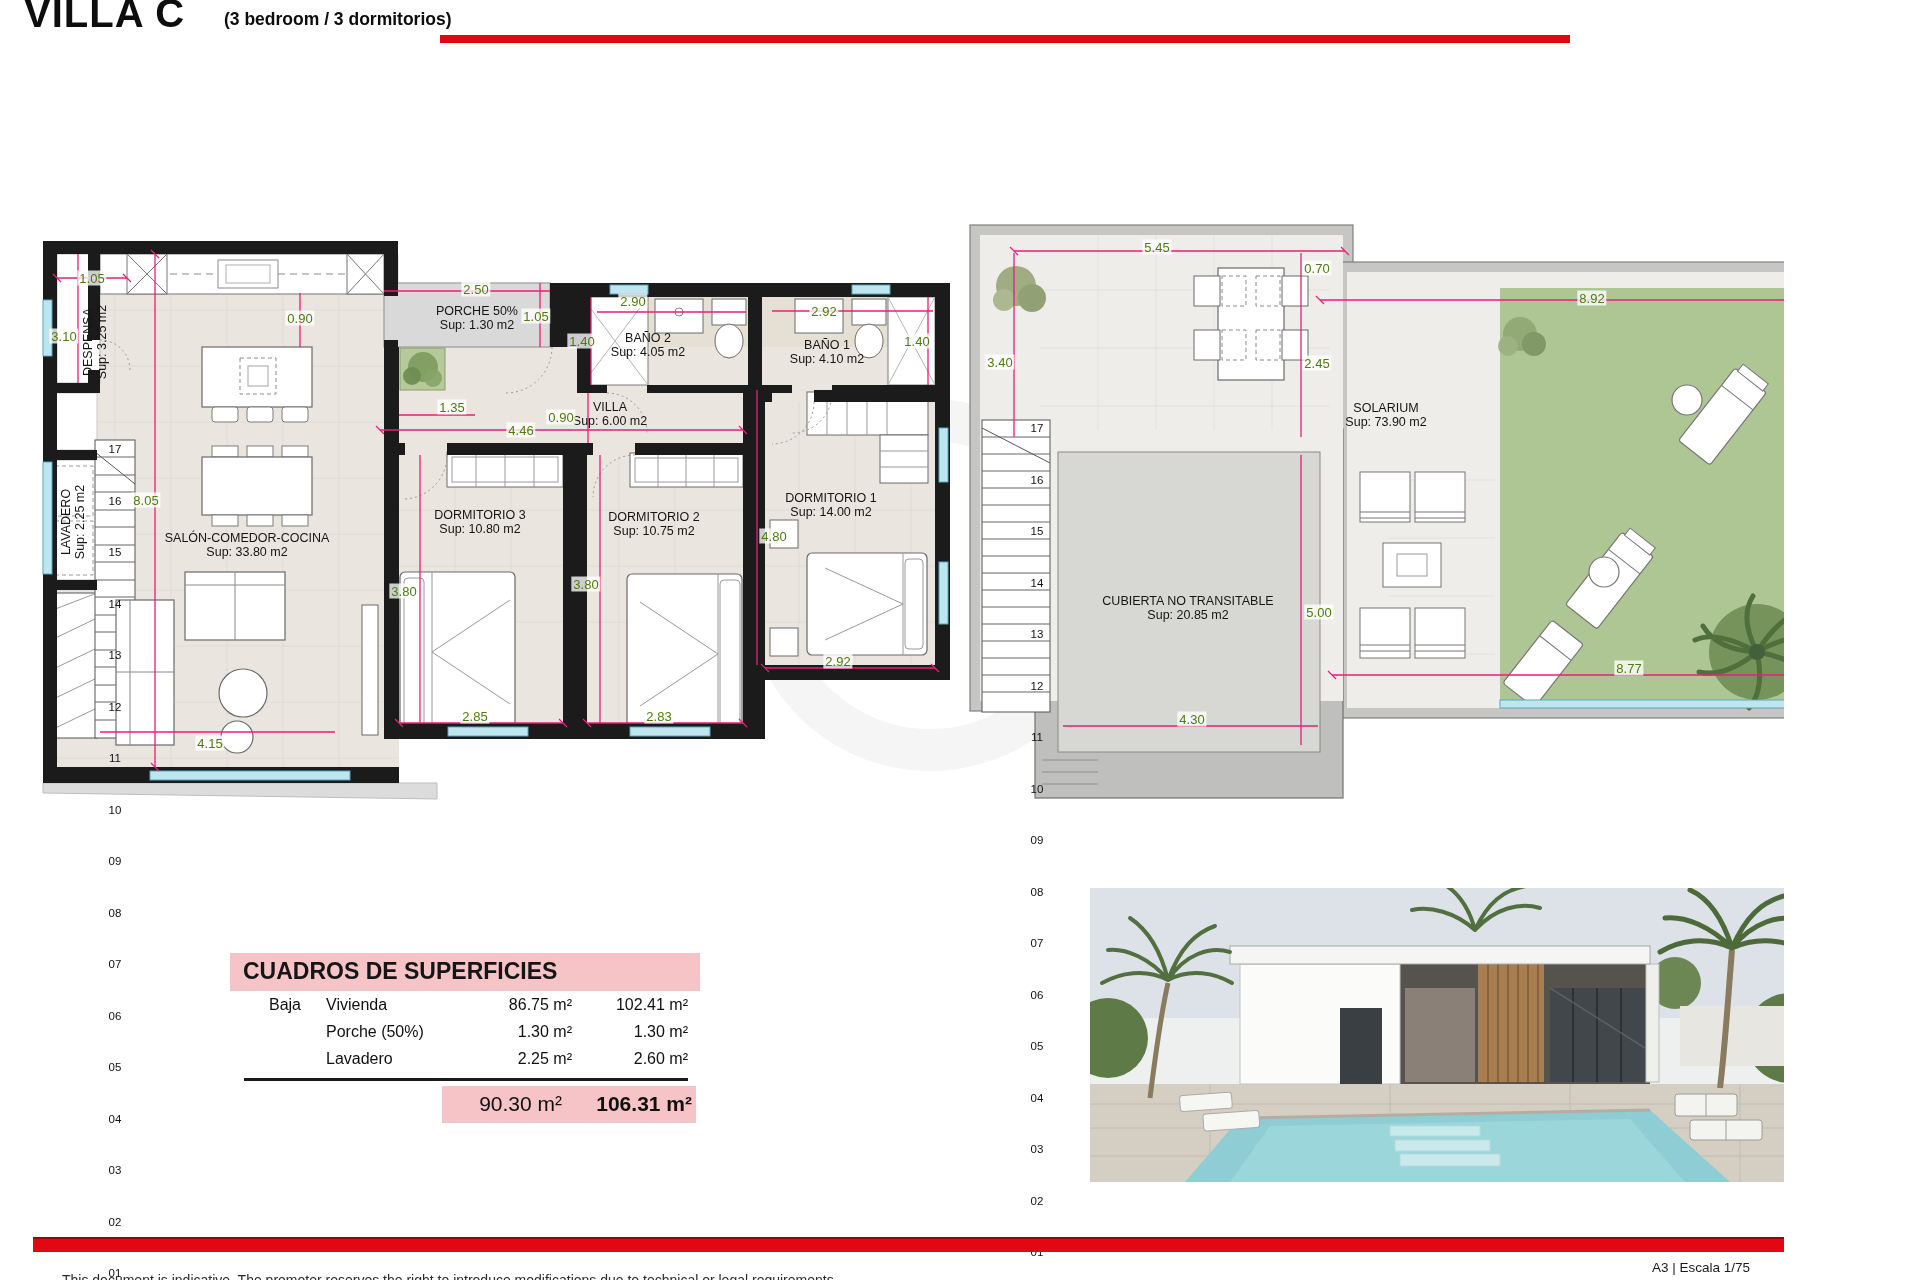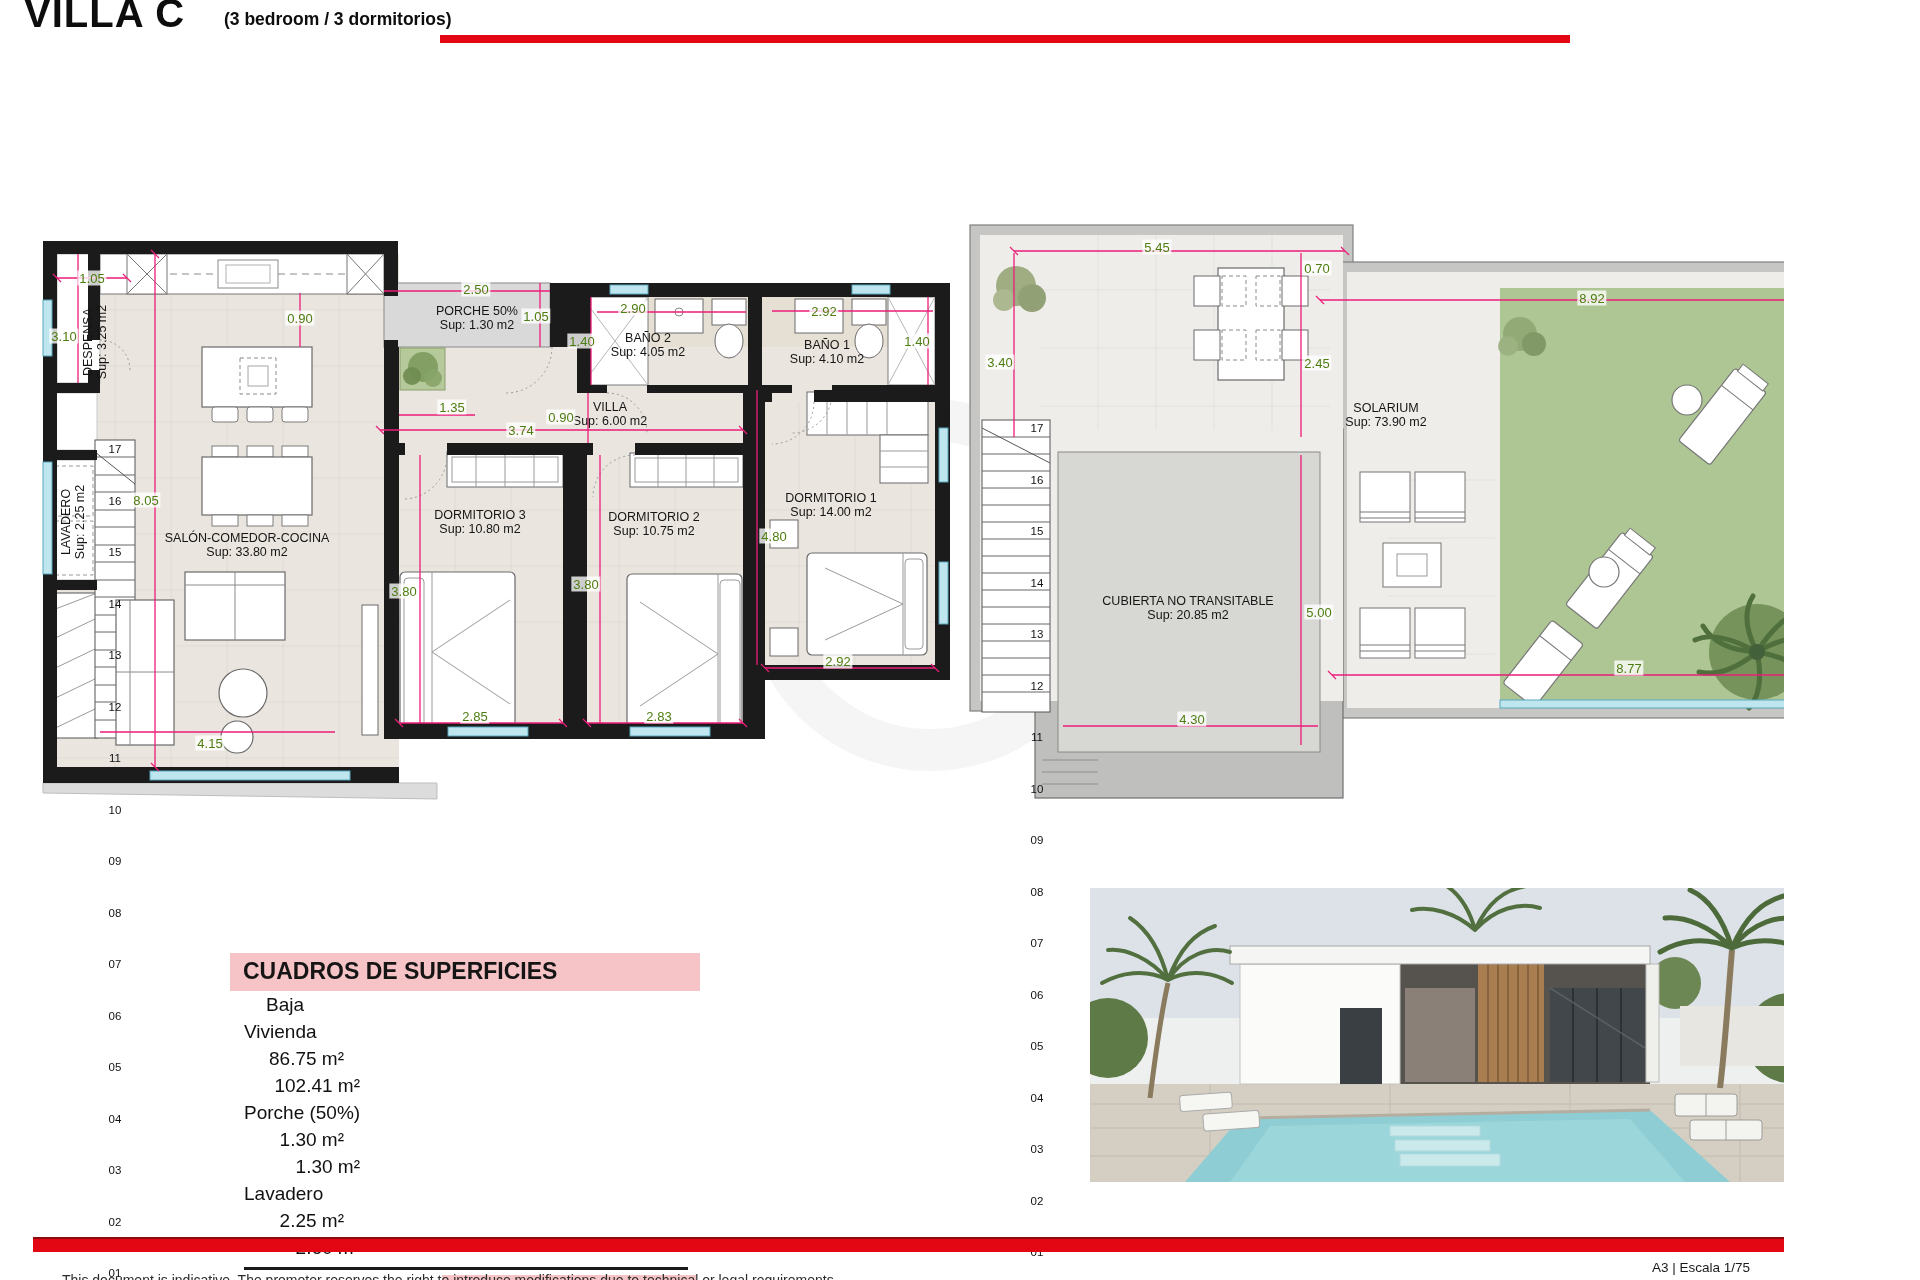--- a/index.html
+++ b/index.html
@@ -16,21 +16,21 @@
   .room.vert{transform:translate(-50%,-50%) rotate(-90deg);}
   .dim{position:absolute;transform:translate(-50%,-50%);font-size:13px;color:#4d7c0f;background:rgba(255,255,255,.78);padding:0 2px;white-space:nowrap;}
   .stairs-col{position:absolute;display:flex;flex-direction:column;justify-content:space-between;
               font-size:11.5px;color:#111;text-align:center;gap:40px;}
   .stairs-col span{display:block;line-height:1;}
   
   .surf{position:absolute;left:230px;top:953px;width:470px;}
   .surf .t-title{background:#f6c3c6;color:#151515;font-size:23px;font-weight:bold;padding:5px 10px 6px 13px;}
   .surf .hd{display:flex;font-weight:bold;font-size:20px;margin-left:14px;width:444px;
             padding:10px 0 5px 0;border-bottom:3px solid #1a1a1a;}
-  .surf .rw{display:flex;font-size:19px;line-height:27px;margin-left:14px;width:444px;flex-direction:column;}
+  .surf .rw{display:flex;font-size:16px;line-height:27px;margin-left:14px;width:444px;}
   .surf .rw:first-of-type{margin-top:4px;}
   .c1{width:82px;text-align:center;}
   .c2{width:146px;text-align:left;}
   .c3{width:100px;text-align:right;}
   .c4{width:116px;text-align:right;padding-right:0;}
   .surf .sep{margin-left:14px;width:444px;border-top:3px solid #1a1a1a;margin-top:6px;}
   .surf .total{display:flex;justify-content:flex-end;margin-left:14px;width:452px;margin-top:5px;}
   .surf .total .pink{background:#f6c3c6;display:flex;padding:6px 4px 7px 8px;font-size:21px;}
   .surf .total .tu{width:112px;text-align:right;}
   .surf .total .tc{width:130px;text-align:right;font-weight:bold;}
@@ -351,26 +351,26 @@
     <div class="room" style="left:480px;top:522px"><span class="nm">DORMITORIO 3</span><span>Sup: 10.80 m2</span></div>
     <div class="room" style="left:654px;top:524px"><span class="nm">DORMITORIO 2</span><span>Sup: 10.75 m2</span></div>
     <div class="room" style="left:831px;top:505px"><span class="nm">DORMITORIO 1</span><span>Sup: 14.00 m2</span></div>
 
     <div class="dim" style="left:92px;top:278px">1.05</div>
     <div class="dim" style="left:64px;top:336px">3.10</div>
     <div class="dim" style="left:300px;top:318px">0.90</div>
     <div class="dim" style="left:476px;top:289px">2.50</div>
     <div class="dim" style="left:536px;top:316px">1.05</div>
     <div class="dim" style="left:582px;top:341px">1.40</div>
-    <div class="dim" style="left:633px;top:308px">2.90</div>
+    <div class="dim" style="left:633px;top:301px">2.90</div>
     <div class="dim" style="left:824px;top:311px">2.92</div>
     <div class="dim" style="left:917px;top:341px">1.40</div>
     <div class="dim" style="left:452px;top:407px">1.35</div>
     <div class="dim" style="left:561px;top:417px">0.90</div>
-    <div class="dim" style="left:521px;top:430px">3.74</div>
+    <div class="dim" style="left:521px;top:430px">4.46</div>
     <div class="dim" style="left:146px;top:500px">8.05</div>
     <div class="dim" style="left:404px;top:591px">3.80</div>
     <div class="dim" style="left:586px;top:584px">3.80</div>
     <div class="dim" style="left:774px;top:536px">4.80</div>
     <div class="dim" style="left:475px;top:716px">2.85</div>
     <div class="dim" style="left:659px;top:716px">2.83</div>
     <div class="dim" style="left:838px;top:661px">2.92</div>
     <div class="dim" style="left:210px;top:743px">4.15</div>
 
     <div class="stairs-col" style="left:95px;top:444px;width:40px;height:290px">

